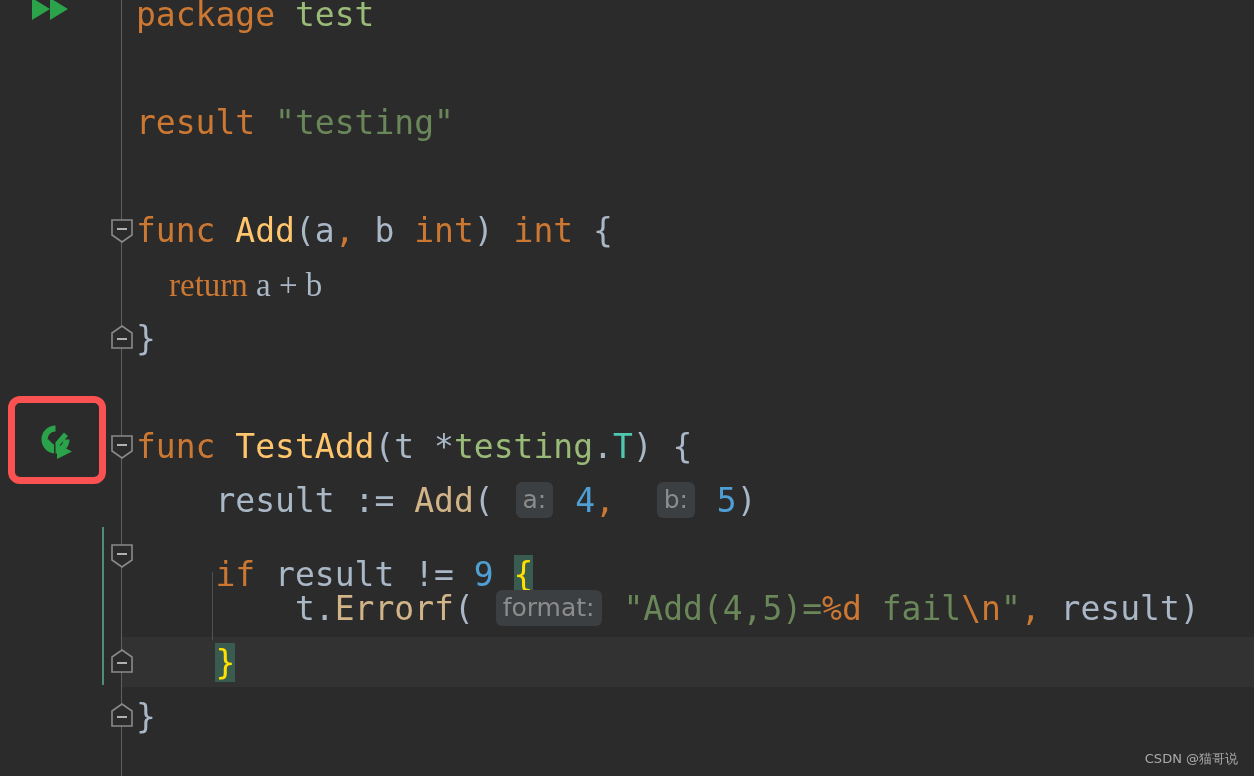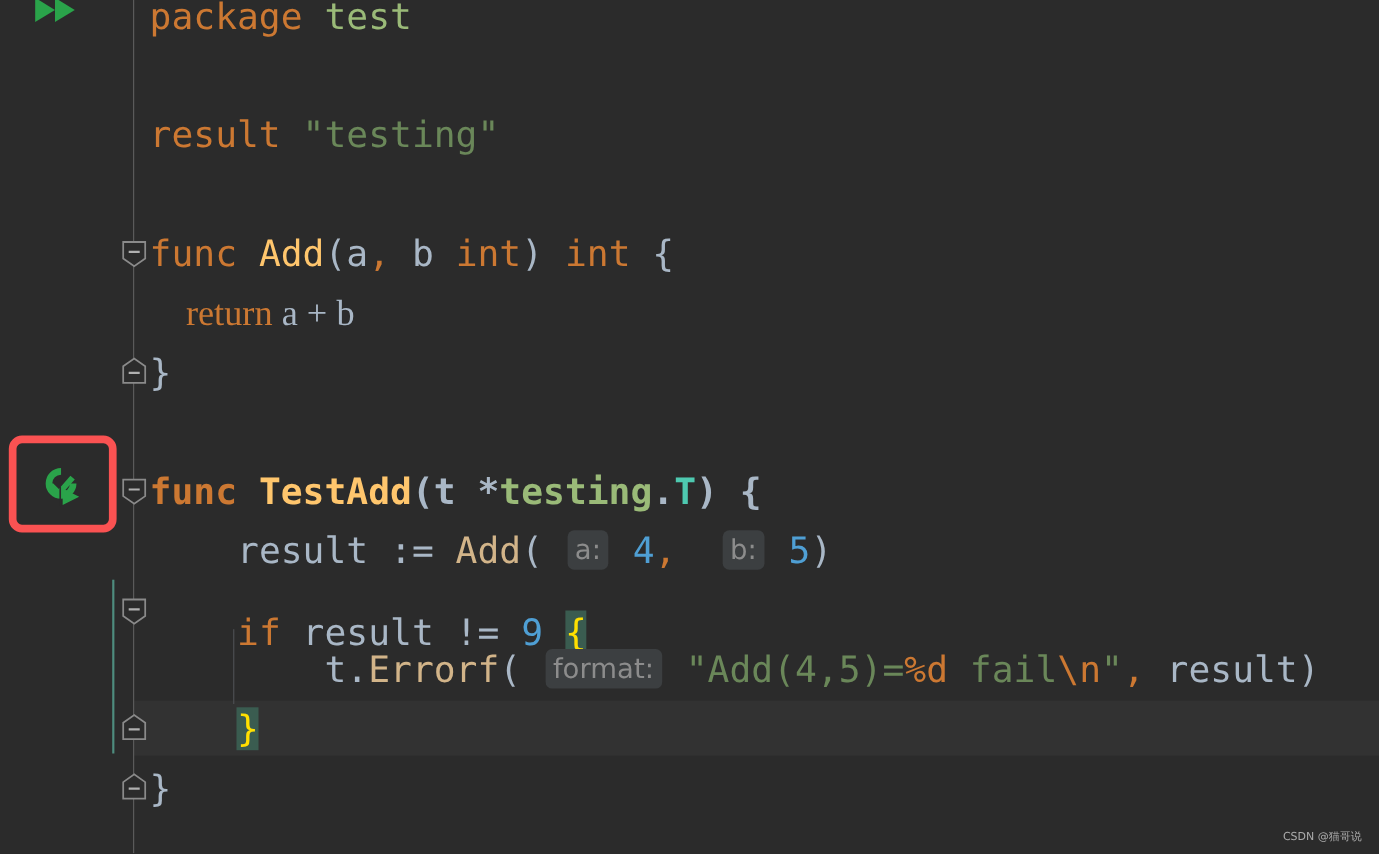--- a/index.html
+++ b/index.html
@@ -159,41 +159,41 @@
     position: relative;
     top: -4px;
   }
 
   
   .watermark {
     position: absolute;
     right: 16px;
     bottom: 8px;
     color: #b9b9b9;
-    font-size: 10px;
+    font-size: 13px;
     font-family: "DejaVu Sans", "Liberation Sans", sans-serif;
     z-index: 8;
     opacity: 0.9;
   }
 </style>
 </head>
 <body>
 
 <div id="editor-root">
 
   <div class="current-line-band" style="top:637px;"></div>
 
   <div class="code-area">
 
     <div class="code-line" style="top:-10px;"><span class="tok-keyword">package</span><span class="tok-punc"> </span><span class="tok-pkg">test</span></div>
     <div class="code-line" style="top:98px;"><span class="tok-keyword">result</span><span class="tok-punc"> </span><span class="tok-string">"testing"</span></div>
     <div class="code-line" style="top:206px;"><span class="tok-keyword">func</span><span class="tok-punc"> </span><span class="tok-func">Add</span><span class="tok-punc">(</span><span class="tok-ident">a</span><span class="tok-keyword">,</span><span class="tok-punc"> </span><span class="tok-ident">b</span><span class="tok-punc"> </span><span class="tok-keyword">int</span><span class="tok-punc">)</span><span class="tok-punc"> </span><span class="tok-keyword">int</span><span class="tok-punc"> {</span></div>
     <div class="code-line" style="top:260px;font-family:Liberation Serif, serif;"><span class="tok-punc">    </span><span class="tok-keyword">return</span><span class="tok-ident"> a + b</span></div>
     <div class="code-line" style="top:314px;"><span class="tok-punc">}</span></div>
-    <div class="code-line" style="top:422px;font-weight:bold;"><span class="tok-keyword">func</span><span class="tok-punc"> </span><span class="tok-func">TestAdd</span><span class="tok-punc">(</span><span class="tok-ident">t</span><span class="tok-punc"> *</span><span class="tok-pkg">testing</span><span class="tok-punc">.</span><span class="tok-type">T</span><span class="tok-punc">) {</span></div>
+    <div class="code-line" style="top:422px;"><span class="tok-keyword">func</span><span class="tok-punc"> </span><span class="tok-func">TestAdd</span><span class="tok-punc">(</span><span class="tok-ident">t</span><span class="tok-punc"> *</span><span class="tok-pkg">testing</span><span class="tok-punc">.</span><span class="tok-type">T</span><span class="tok-punc">) {</span></div>
     <div class="code-line" style="top:476px;"><span class="tok-punc">    </span><span class="tok-ident">result</span><span class="tok-punc"> := </span><span class="tok-method">Add</span><span class="tok-punc">( </span><span class="hint-chip">a:</span><span class="tok-punc"> </span><span class="tok-number">4</span><span class="tok-keyword">,</span><span class="tok-punc">  </span><span class="hint-chip">b:</span><span class="tok-punc"> </span><span class="tok-number">5</span><span class="tok-punc">)</span></div>
     <div class="code-line" style="top:550px;"><span class="tok-punc">    </span><span class="tok-keyword">if</span><span class="tok-ident"> result != </span><span class="tok-number">9</span><span class="tok-punc"> </span><span class="tok-brace-match">{</span></div>
     <div class="code-line" style="top:584px;"><span class="tok-punc">        </span><span class="tok-ident">t</span><span class="tok-punc">.</span><span class="tok-method">Errorf</span><span class="tok-punc">( </span><span class="hint-chip">format:</span><span class="tok-punc"> </span><span class="tok-string">"Add(4,5)=</span><span class="tok-escape">%d</span><span class="tok-string"> fail</span><span class="tok-escape">\n</span><span class="tok-string">"</span><span class="tok-keyword">,</span><span class="tok-ident"> result</span><span class="tok-punc">)</span></div>
     <div class="code-line" style="top:638px;"><span class="tok-punc">    </span><span class="tok-brace-match">}</span></div>
     <div class="code-line" style="top:692px;"><span class="tok-punc">}</span></div>
 
   </div>
 
   <div class="indent-guide" style="left:212px; top:572px; height:68px;"></div>
 

